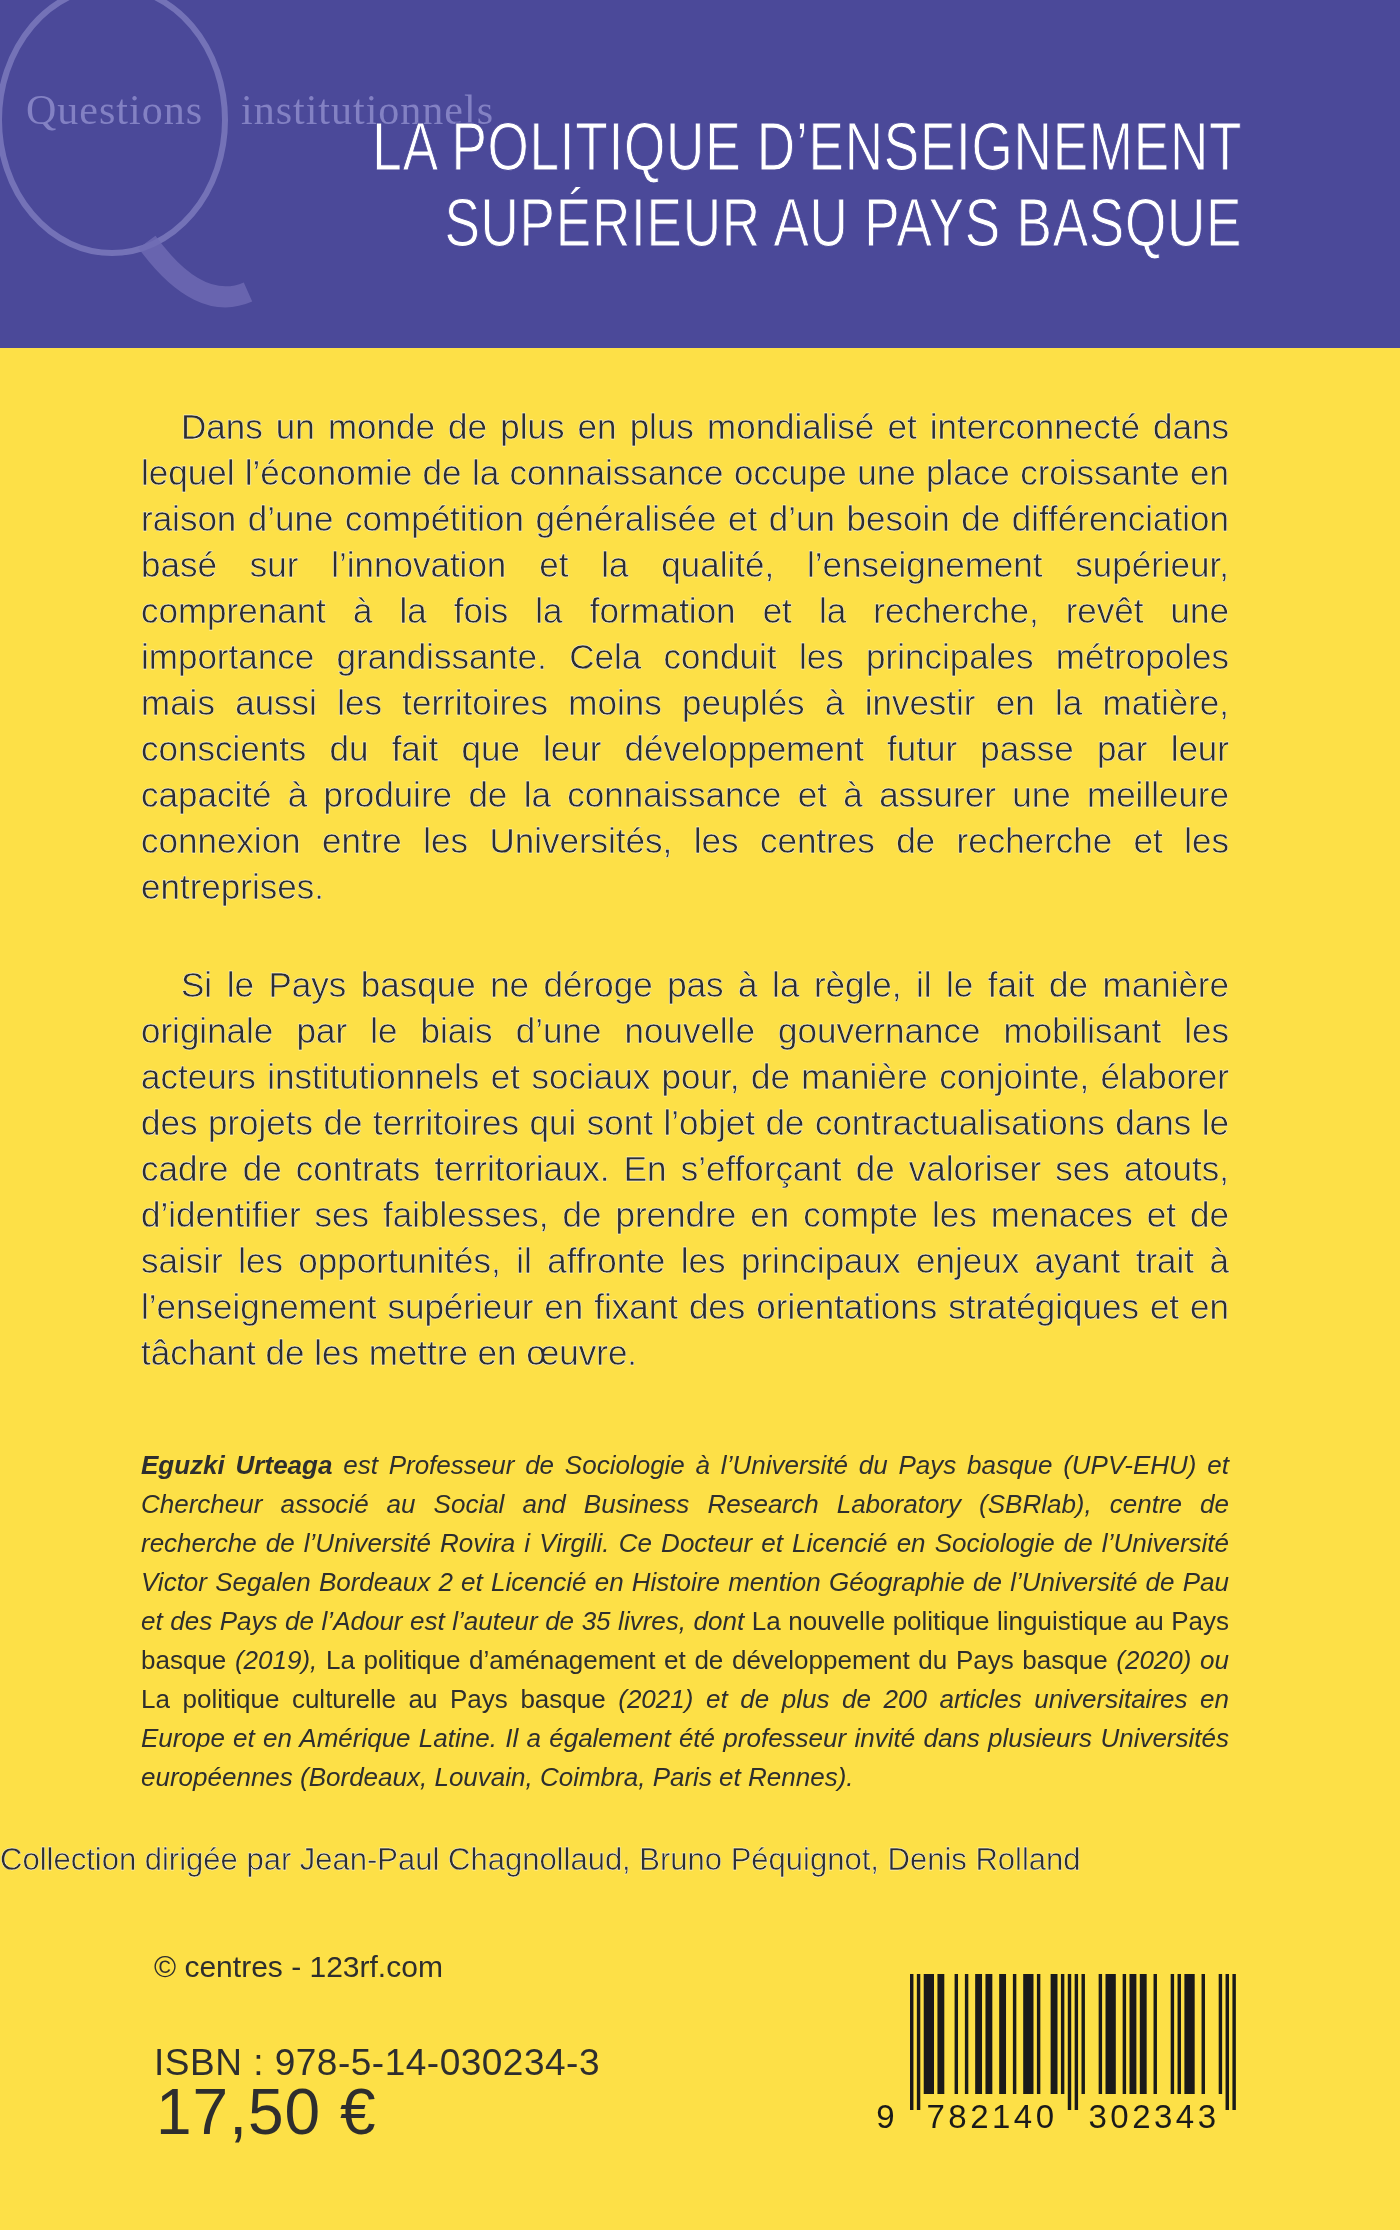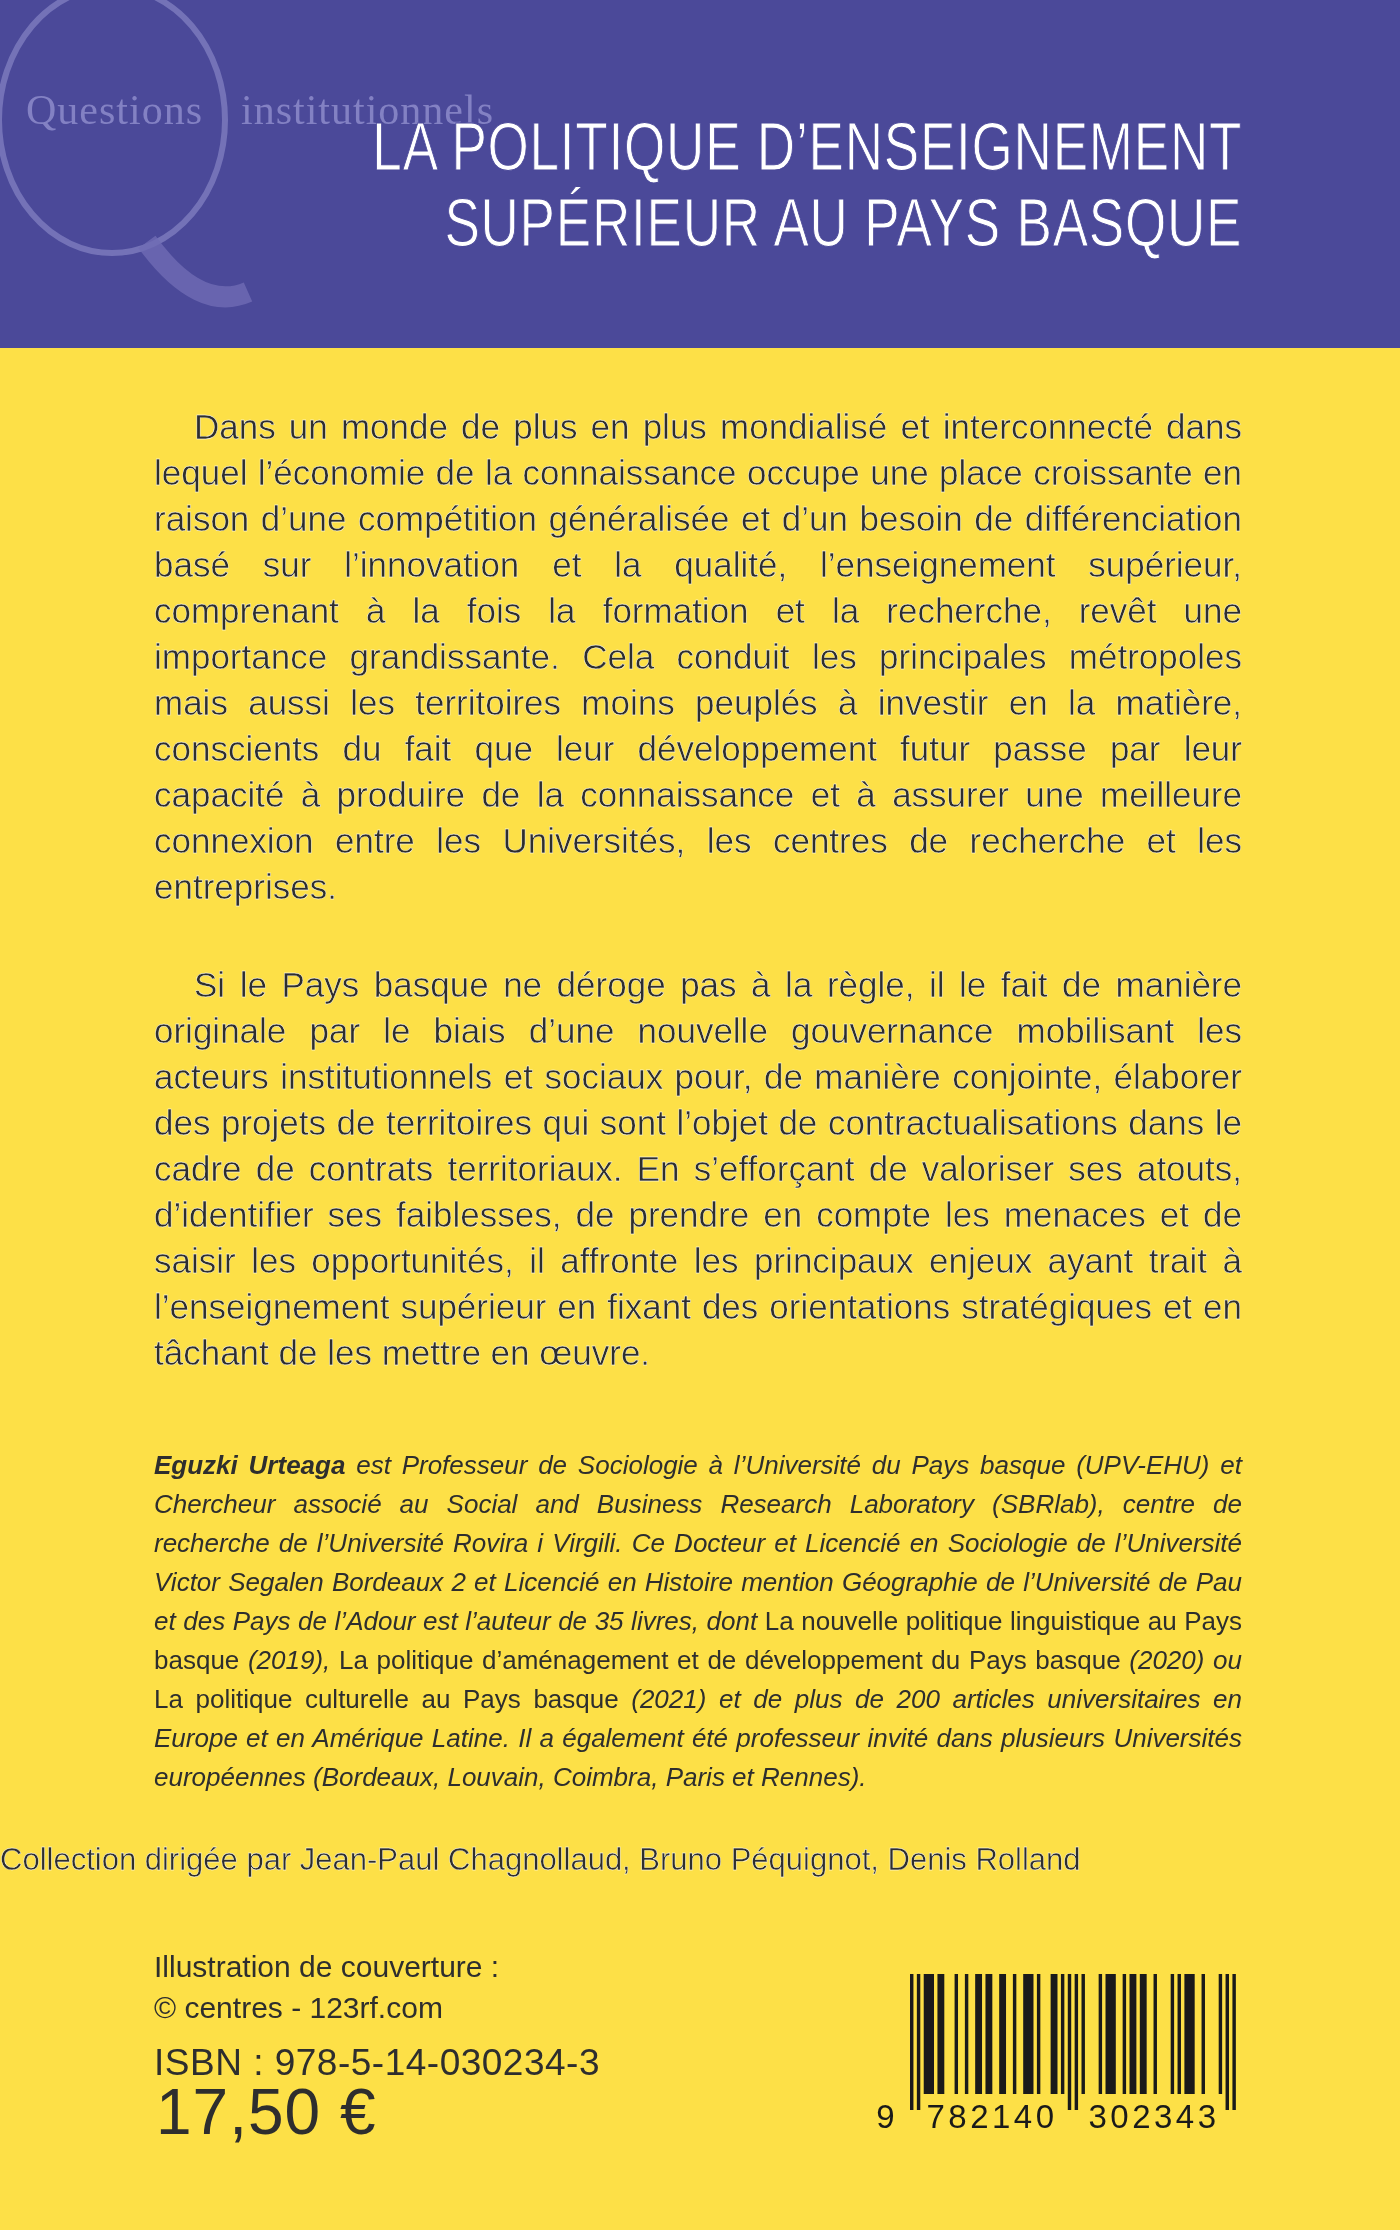--- a/index.html
+++ b/index.html
@@ -29,21 +29,21 @@
   .cover-title{
     position:absolute;right:158px;top:108px;
     text-align:right;color:#ffffff;
     font-size:68px;line-height:76px;letter-spacing:1px;
     transform:scaleX(0.78);transform-origin:right center;
     -webkit-text-stroke:1px #4b4999;
     white-space:nowrap;
   }
 
   
-  .content{position:absolute;top:348px;left:154px;width:1088px;}
+  .content{position:absolute;top:348px;left:141px;width:1088px;}
   .body-par{
     margin:52px 0 0 0;
     text-align:justify;text-indent:40px;
     font-size:35px;line-height:46px;
     -webkit-text-stroke:0.4px #ffffff;
   }
   .body-par:first-child{margin-top:56px;}
   .bio{
     margin:70px 0 0 0;
     text-align:justify;
@@ -97,21 +97,20 @@
     <div>
         <p class="body-par">Dans un monde de plus en plus mondialisé et interconnecté dans lequel l’économie de la connaissance occupe une place croissante en raison d’une compétition généralisée et d’un besoin de différenciation basé sur l’innovation et la qualité, l’enseignement supérieur, comprenant à la fois la formation et la recherche, revêt une importance grandissante. Cela conduit les principales métropoles mais aussi les territoires moins peuplés à investir en la matière, conscients du fait que leur développement futur passe par leur capacité à produire de la connaissance et à assurer une meilleure connexion entre les Universités, les centres de recherche et les entreprises.</p>
         <p class="body-par">Si le Pays basque ne déroge pas à la règle, il le fait de manière originale par le biais d’une nouvelle gouvernance mobilisant les acteurs institutionnels et sociaux pour, de manière conjointe, élaborer des projets de territoires qui sont l’objet de contractualisations dans le cadre de contrats territoriaux. En s’efforçant de valoriser ses atouts, d’identifier ses faiblesses, de prendre en compte les menaces et de saisir les opportunités, il affronte les principaux enjeux ayant trait à l’enseignement supérieur en fixant des orientations stratégiques et en tâchant de les mettre en œuvre.</p>
       </div>
     <p class="bio"><span class="seg-bold-italic">Eguzki Urteaga</span><span class="seg-italic"> est Professeur de Sociologie à l’Université du Pays basque (UPV-EHU) et Chercheur associé au Social and Business Research Laboratory (SBRlab), centre de recherche de l’Université Rovira i Virgili. Ce Docteur et Licencié en Sociologie de l’Université Victor Segalen Bordeaux 2 et Licencié en Histoire mention Géographie de l’Université de Pau et des Pays de l’Adour est l’auteur de 35 livres, dont </span><span class="seg-roman">La nouvelle politique linguistique au Pays basque</span><span class="seg-italic"> (2019), </span><span class="seg-roman">La politique d’aménagement et de développement du Pays basque</span><span class="seg-italic"> (2020) ou </span><span class="seg-roman">La politique culturelle au Pays basque</span><span class="seg-italic"> (2021) et de plus de 200 articles universitaires en Europe et en Amérique Latine. Il a également été professeur invité dans plusieurs Universités européennes (Bordeaux, Louvain, Coimbra, Paris et Rennes).</span></p>
   </div>
 
   <div class="collection-line">Collection dirigée par Jean-Paul Chagnollaud, Bruno Péquignot, Denis Rolland</div>
 
   <div class="illustration-block">
-    <div>Illustration de couverture :</div>
     <div>© centres - 123rf.com</div>
   </div>
   <div class="isbn-line">ISBN : 978-5-14-030234-3</div>
   <div class="price-line">17,50 €</div>
 
   <svg class="barcode-svg" width="372" height="160" viewBox="0 0 372 160">
     <g id="barcode-bars" fill="#1a1a1a">
         <rect x="38.00" y="2" width="3.43" height="136"></rect>
         <rect x="44.86" y="2" width="3.43" height="136"></rect>
         <rect x="51.72" y="2" width="10.29" height="120"></rect>

